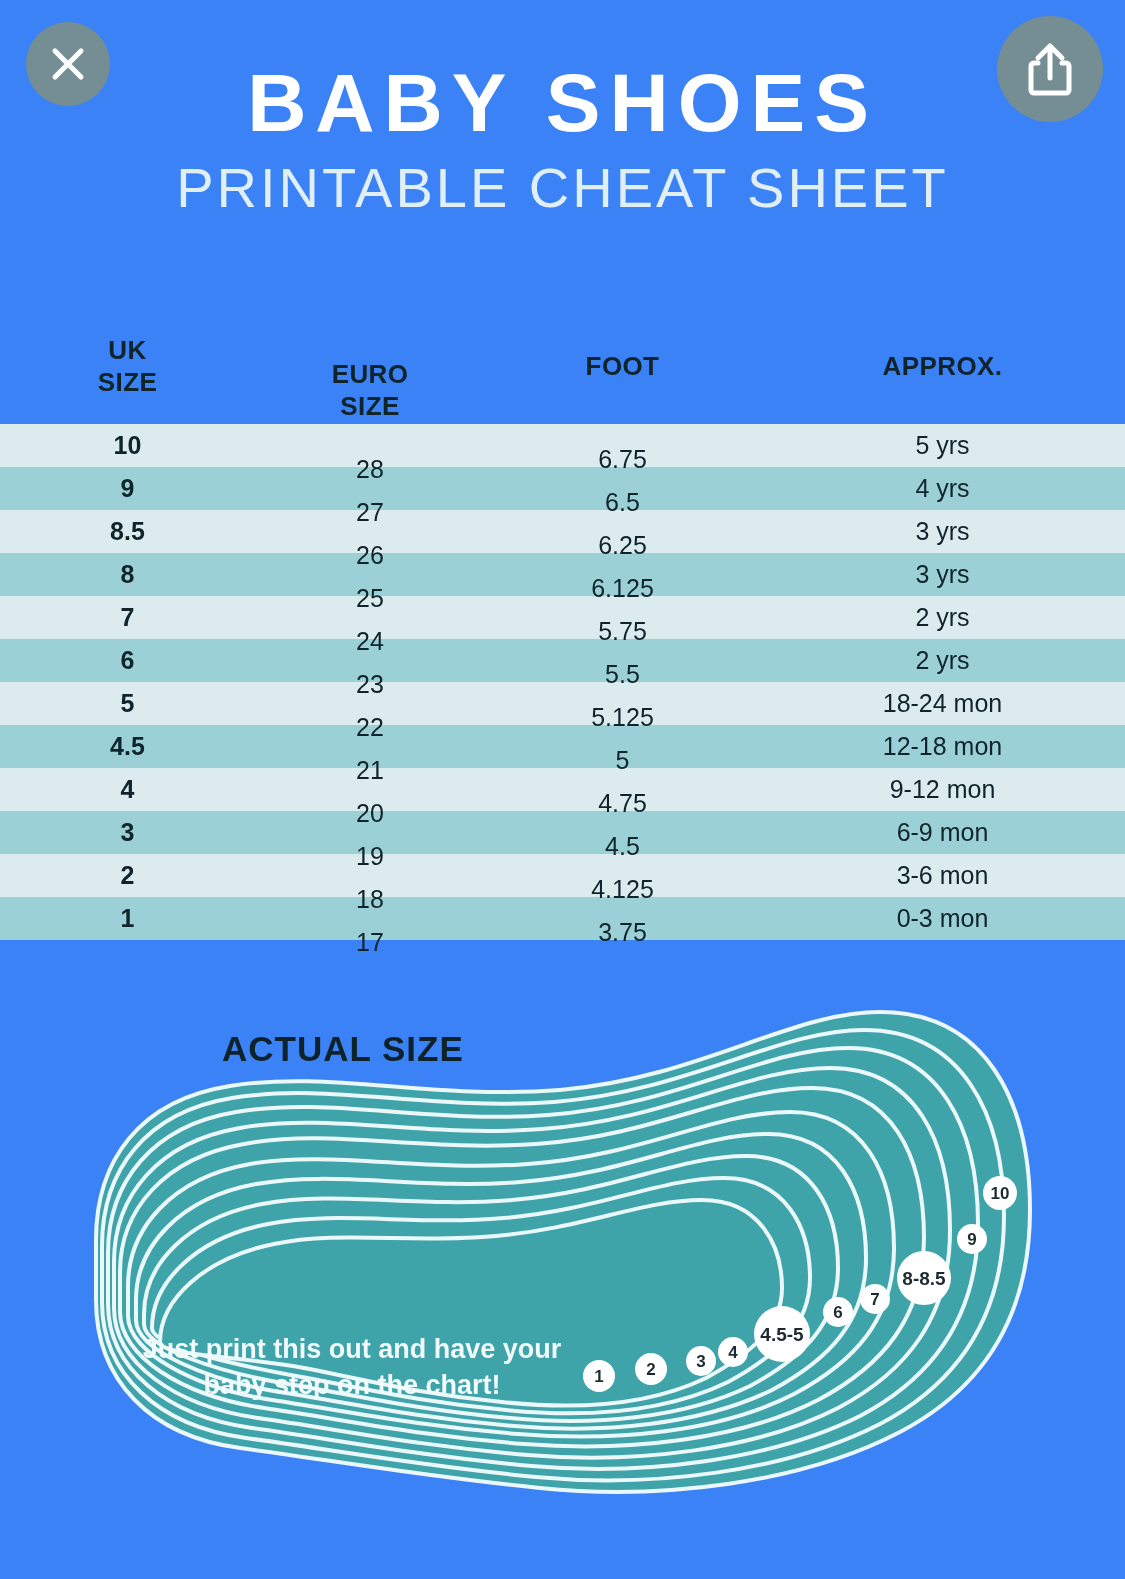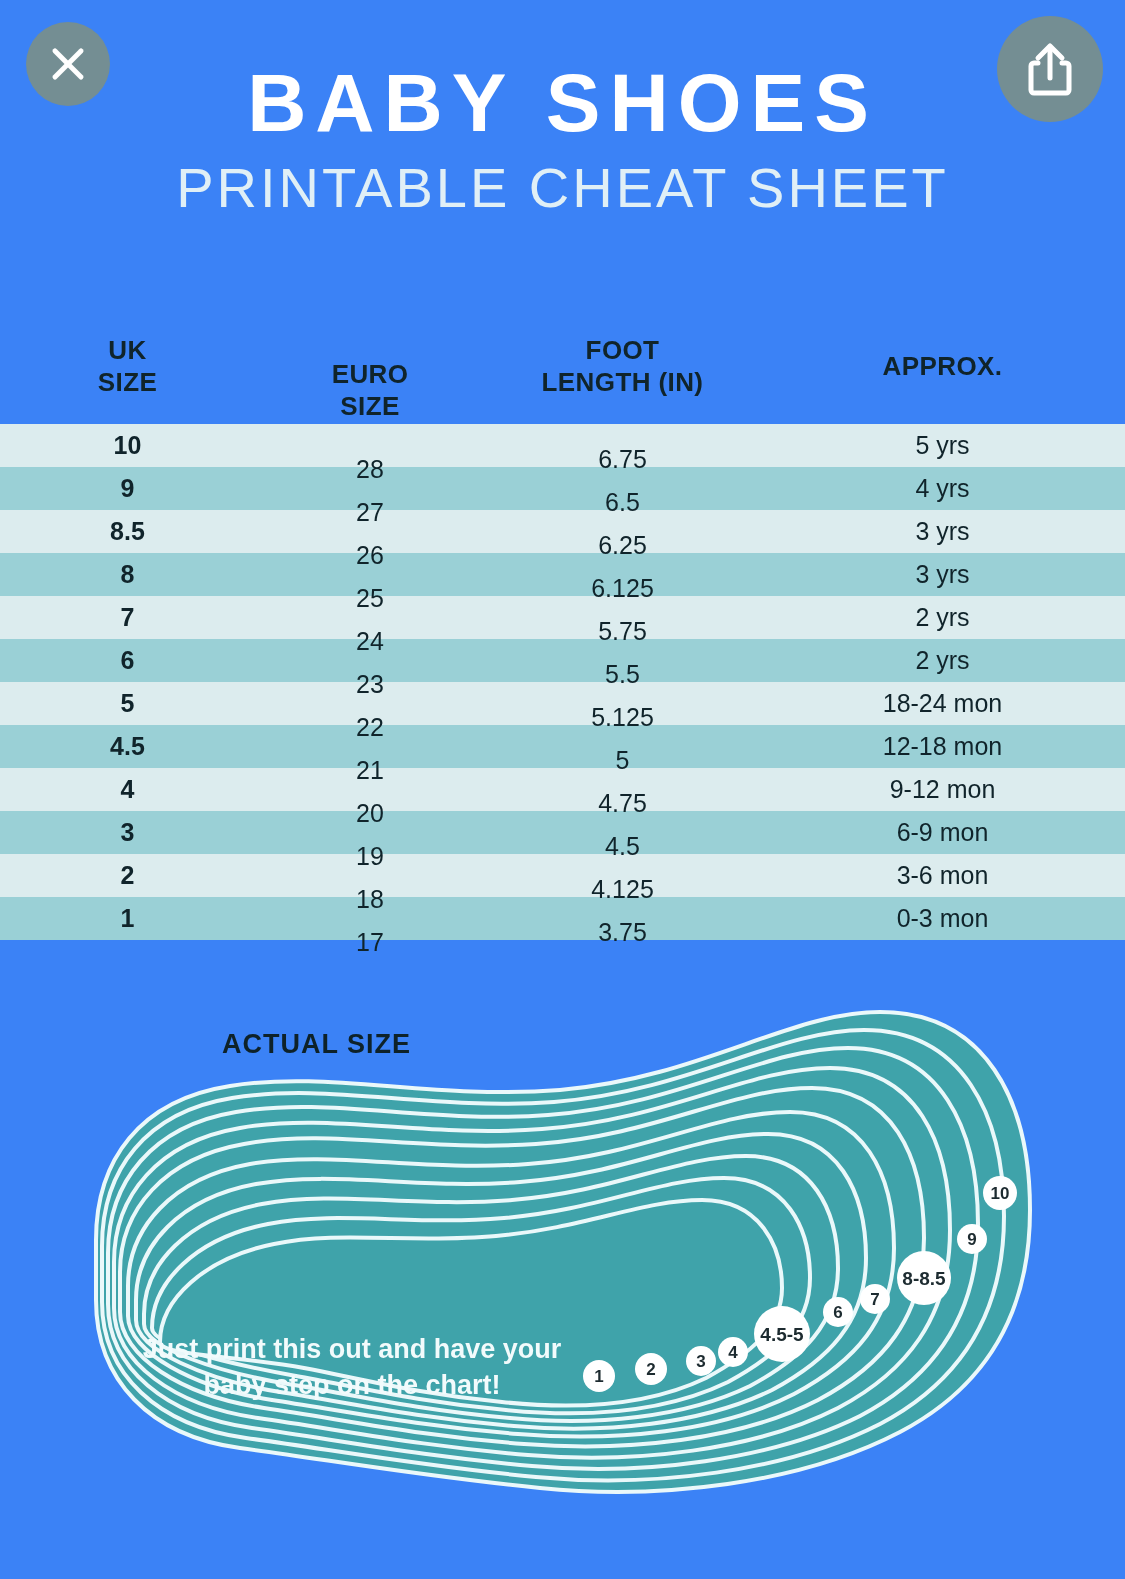--- a/index.html
+++ b/index.html
@@ -112,21 +112,21 @@
   .row .col-euro { font-weight: 400; }
   .row .col-foot { font-weight: 400; margin-top: 27px; }
   .row .col-age  { font-weight: 400; }
 
   
   .actual-label {
     position: absolute;
     left: 222px;
     top: 1029px;
     color: #0e2229;
-    font-size: 27px;
+    font-size: 35px;
     font-weight: 700;
     letter-spacing: 1px;
   }
   .foot-stage {
     position: absolute;
     left: 0;
     top: 960px;
     width: 1125px;
     height: 619px;
   }
@@ -179,21 +179,20 @@
       <div class="cell col-uk">
         <div>UK</div>
         <div>SIZE</div>
       </div>
       <div class="cell col-euro">
         <div>EURO</div>
         <div>SIZE</div>
       </div>
       <div class="cell col-foot">
         <div>FOOT</div>
-        <div>LENGTH (IN)</div>
       </div>
       <div class="cell col-age">
         <div>APPROX.</div>
       </div>
     </div>
 
     <div class="row light">
       <div class="cell col-uk">10</div>
       <div class="cell col-euro">28</div>
       <div class="cell col-foot">6.75</div>

